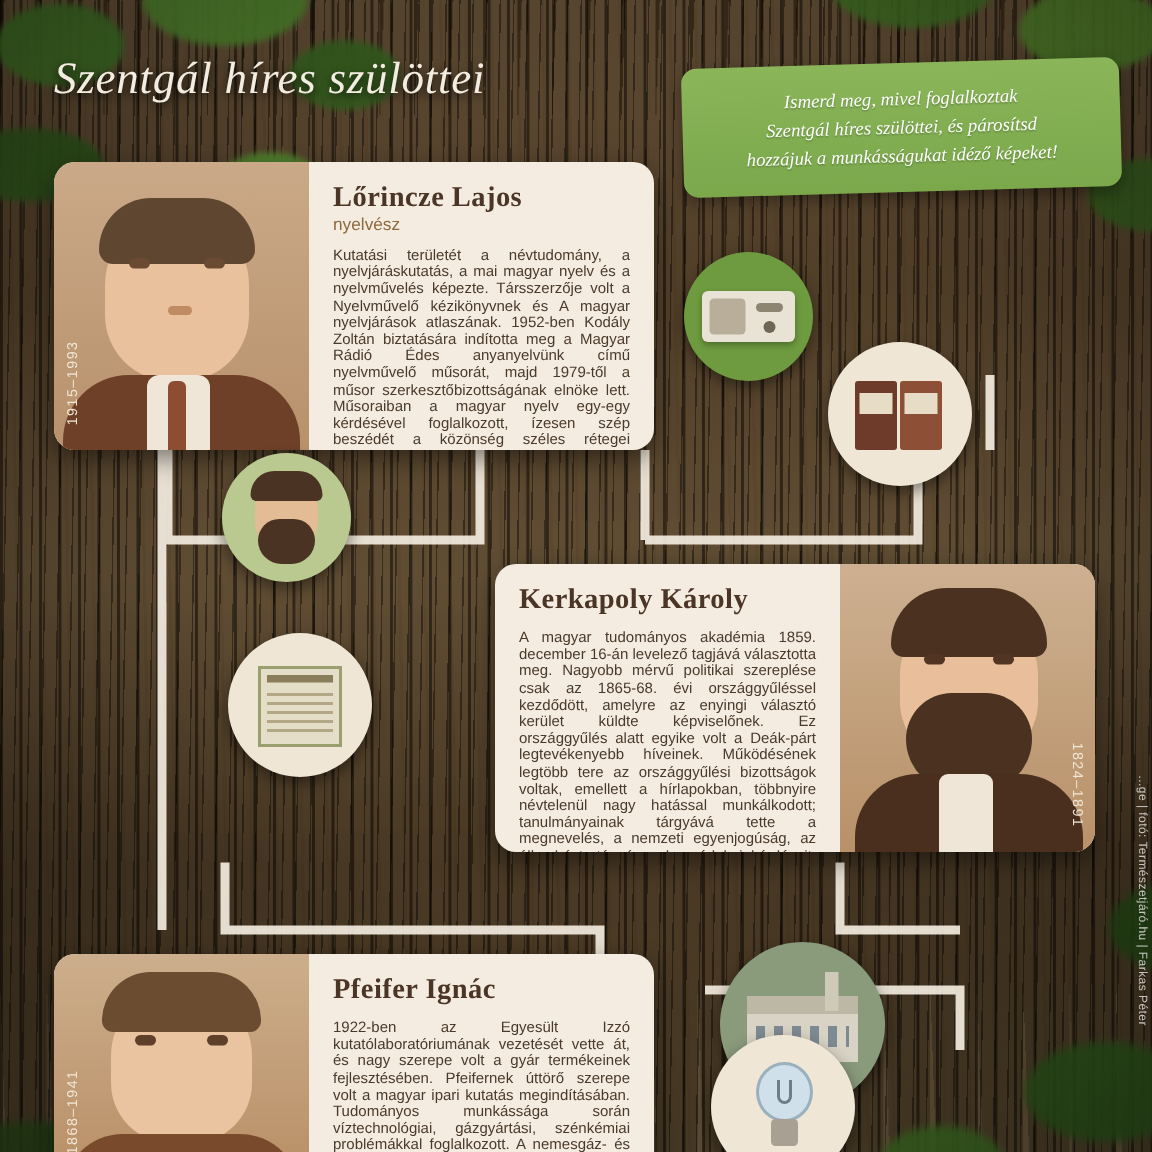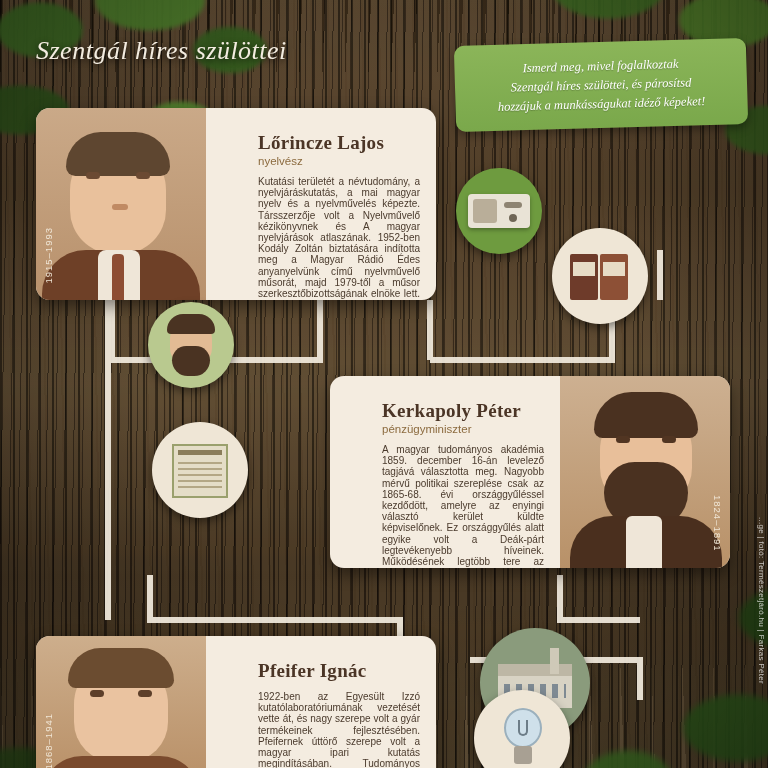--- a/index.html
+++ b/index.html
@@ -64,21 +64,21 @@
   }
   .vig{position:absolute;inset:0;background:radial-gradient(ellipse at 50% 45%, rgba(0,0,0,0) 45%, rgba(0,0,0,.38) 100%);}
 
   
   #connector{position:absolute;inset:0;pointer-events:none;}
 
   
   #title{
     position:absolute;left:36px;top:36px;
     font-family:"Liberation Serif", serif;
-    font-style:italic;font-size:26px;color:#f3ece0;
+    font-style:italic;font-size:30px;color:#f3ece0;
     letter-spacing:.5px;
     text-shadow:0 2px 6px rgba(0,0,0,.75);
   }
 
   
   #intro{
     position:absolute;left:455px;top:42px;width:292px;height:86px;
     background:linear-gradient(180deg,#8bb559 0%,#7aa84b 100%);
     border-radius:10px 10px 10px 10px;
     box-shadow:0 4px 10px rgba(0,0,0,.35);
@@ -96,21 +96,21 @@
   .card{
     position:absolute;
     background:#f4ece0;
     border-radius:14px;
     box-shadow:0 6px 16px rgba(0,0,0,.45);
     overflow:hidden;
   }
   .card .portrait{position:absolute;top:0;bottom:0;width:170px;overflow:hidden;}
   .card.left .portrait{left:0;}
   .card.right .portrait{right:0;}
-  .card .body{position:absolute;top:0;bottom:0;padding:24px 16px 10px 16px;box-sizing:border-box;margin-left:36px;}
+  .card .body{position:absolute;top:0;bottom:0;padding:13px 16px 10px 16px;box-sizing:border-box;}
   .card.left .body{left:170px;right:0;}
   .card.right .body{left:0;right:170px;}
   .pname{
     font-family:"Liberation Serif", serif;
     font-size:19px;color:#4b3526;font-weight:bold;letter-spacing:.3px;
   }
   .prole{font-size:11.5px;color:#8c6b3f;margin-top:1px;}
   .ptext{
     margin-top:9px;font-size:10px;line-height:11.2px;color:#4a3a2c;
     text-align:justify;
@@ -209,22 +209,21 @@
       <div class="hair" style="left:34px;top:16px;width:104px;height:46px;border-radius:52px 52px 12px 12px;background:#4a3120;"></div>
       <div class="hair" style="left:44px;top:86px;width:84px;height:66px;border-radius:40px 40px 46px 46px;background:#4a3120;"></div>
       <div class="skin" style="left:56px;top:60px;width:14px;height:7px;border-radius:7px;background:#513522;"></div>
       <div class="skin" style="left:102px;top:60px;width:14px;height:7px;border-radius:7px;background:#513522;"></div>
       <div class="suit" style="left:10px;top:140px;width:152px;height:62px;border-radius:42px 42px 0 0;background:#4a2f1e;"></div>
       <div class="suit" style="left:66px;top:140px;width:36px;height:62px;background:#efe6d8;border-radius:6px;"></div>
     </div>
     <div class="years">1824–1891</div>
   </div>
   <div class="body">
-    <div class="pname">Kerkapoly Péter</div>
-    <div class="prole">pénzügyminiszter</div>
+    <div class="pname">Kerkapoly Károly</div>
     <div class="ptext">A magyar tudományos akadémia 1859. december 16-án levelező tagjává választotta meg. Nagyobb mérvű politikai szereplése csak az 1865-68. évi országgyűléssel kezdődött, amelyre az enyingi választó kerület küldte képviselőnek. Ez országgyűlés alatt egyike volt a Deák-párt legtevékenyebb híveinek. Működésének legtöbb tere az országgyűlési bizottságok voltak, emellett a hírlapokban, többnyire névtelenül nagy hatással munkálkodott; tanulmányainak tárgyává tette a megnevelés, a nemzeti egyenjogúság, az államháztartás és a honvédelmi kérdéseit. 1870. május 23-an a legszerencsétlenebb pénzügyi viszonyok közt fogadta el a pénzügyminiszteri tárcát.</div>
   </div>
 </div>
 
 <div class="card left" style="left:36px;top:636px;width:400px;height:150px;">
   <div class="portrait" style="background:linear-gradient(180deg,#cdae8c 0%,#b88f66 100%);">
     <div class="face">
       <div class="skin" style="left:38px;top:22px;width:94px;height:104px;border-radius:46px 46px 40px 40px;background:#eac3a0;"></div>
       <div class="hair" style="left:32px;top:12px;width:106px;height:40px;border-radius:52px 52px 12px 12px;background:#6b4c30;"></div>
       <div class="skin" style="left:54px;top:54px;width:14px;height:7px;border-radius:7px;background:#5d3f2a;"></div>

